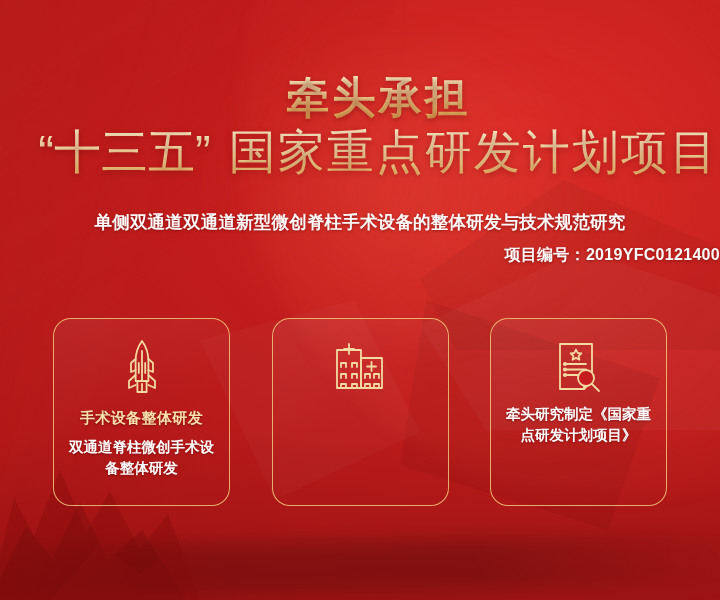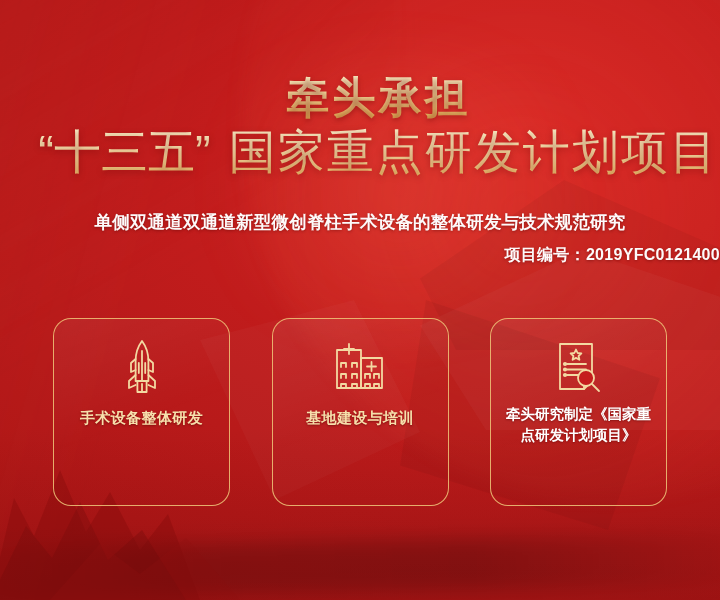--- a/index.html
+++ b/index.html
@@ -234,20 +234,21 @@
             <path d="M26.4 36 L33 42 L33 49 L26.4 46"></path>
             <line x1="20" y1="12" x2="20" y2="42"></line>
             <line x1="16.8" y1="24" x2="16.8" y2="34"></line>
             <line x1="23.2" y1="24" x2="23.2" y2="34"></line>
             <path d="M15.4 42 L15.4 53 L24.6 53 L24.6 42"></path>
             <line x1="20" y1="45" x2="20" y2="53"></line>
           </g>
         </svg>
       </div>
       <div class="card-title">手术设备整体研发</div>
+      <div class="card-desc">双通道脊柱微创手术设备整体研发</div>
     </div>
 
     <div class="card">
       <div class="card-icon">
         <svg width="52" height="50" viewBox="0 0 52 50">
           <g fill="none" stroke="#f3d9a2" stroke-width="1.8" stroke-linejoin="round" stroke-linecap="round">
             <rect x="3" y="8" width="24" height="38"></rect>
             <rect x="27" y="16" width="21" height="30"></rect>
             <line x1="15" y1="2" x2="15" y2="12"></line>
             <line x1="10" y1="7" x2="20" y2="7"></line>
@@ -259,21 +260,20 @@
             <path d="M18 36 L18 32 L23 32 L23 36"></path>
             <path d="M31 36 L31 32 L36 32 L36 36"></path>
             <path d="M40 36 L40 32 L45 32 L45 36"></path>
             <path d="M31 46 L31 42 L36 42 L36 46"></path>
             <path d="M40 46 L40 42 L45 42 L45 46"></path>
             <path d="M7 46 L7 42 L12 42 L12 46"></path>
             <path d="M18 46 L18 42 L23 42 L23 46"></path>
           </g>
         </svg>
       </div>
-      <div class="card-title">基地建设与培训</div>
     </div>
 
     <div class="card">
       <div class="card-icon">
         <svg width="50" height="52" viewBox="0 0 50 52">
           <g fill="none" stroke="#f3d9a2" stroke-width="1.8" stroke-linejoin="round" stroke-linecap="round">
             <path d="M6 3 L38 3 L38 40 L30 48 L6 48 Z"></path>
             <path d="M38 40 L30 40 L30 48"></path>
             <path d="M22 8.5 L23.6 12 L27.4 12.4 L24.6 15 L25.4 18.8 L22 16.9 L18.6 18.8 L19.4 15 L16.6 12.4 L20.4 12 Z"></path>
             <line x1="13" y1="23" x2="32" y2="23"></line>

